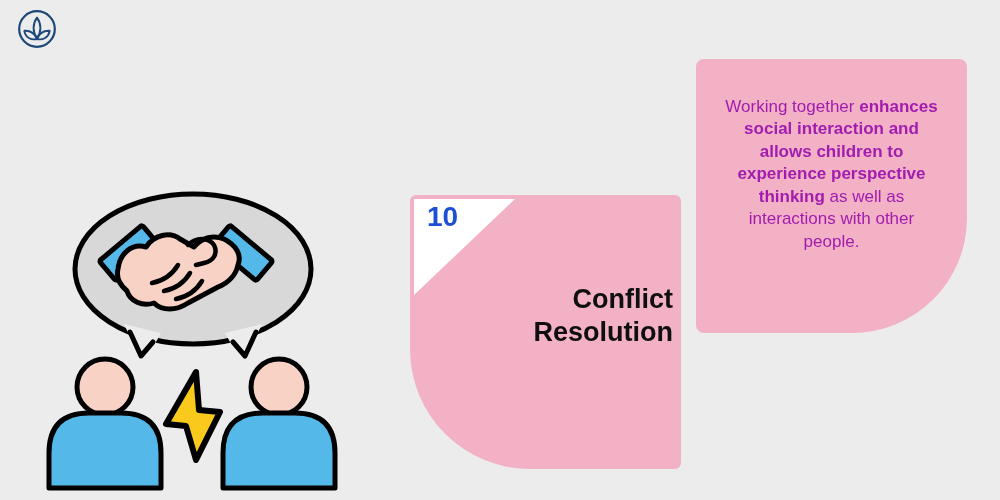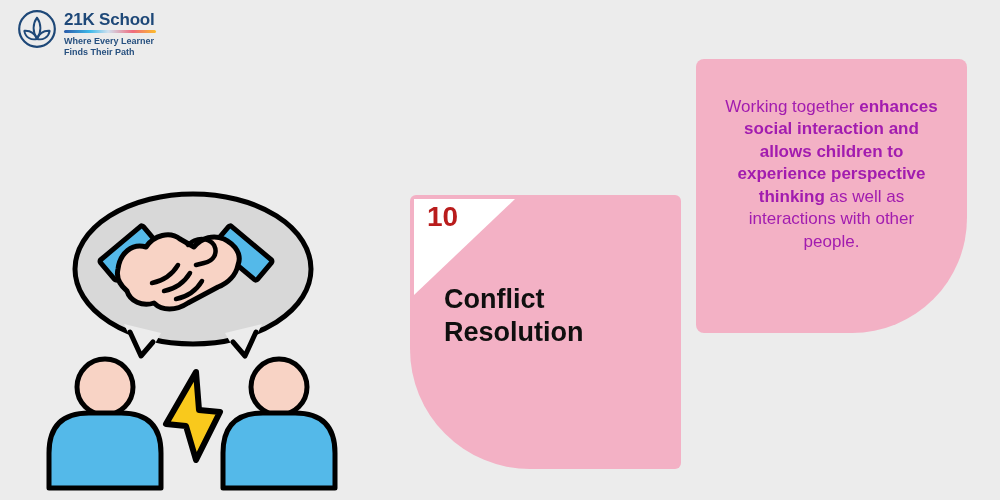--- a/index.html
+++ b/index.html
@@ -20,24 +20,24 @@
   .illustration{position:absolute;left:30px;top:185px;}
   
   .topic-card{
     position:absolute;left:410px;top:195px;width:271px;height:274px;
     background:#f3b1c5;border-radius:6px 6px 6px 120px;
   }
   .corner-triangle{
     position:absolute;left:4px;top:4px;width:101px;height:96px;background:#ffffff;
     clip-path:polygon(0 0,100% 0,0 100%);
   }
-  .corner-number{position:absolute;left:17px;top:6px;font-size:28px;font-weight:700;color:#b91c1c;text-align:center;}
+  .corner-number{position:absolute;left:17px;top:6px;font-size:28px;font-weight:700;color:#1d4ed8;text-align:center;}
   .topic-title{
     position:absolute;top:88px;left:0;right:0;padding:0 8px 0 34px;
-    text-align:left;font-size:27px;font-weight:700;line-height:1.24;color:#0f0f0f;
+    text-align:right;font-size:27px;font-weight:700;line-height:1.24;color:#0f0f0f;
   }
   
   .desc-card{
     position:absolute;left:696px;top:59px;width:271px;height:274px;
     background:#f3b1c5;border-radius:8px 8px 115px 8px;
   }
   .desc-text{
     margin:37px 26px 0;text-align:center;
     font-size:17px;line-height:1.32;color:#a21caf;font-weight:400;
   }
@@ -46,28 +46,20 @@
 </head>
 <body>
 
 <div class="logo">
   <svg class="logo-mark" viewBox="0 0 44 44">
     <circle cx="22" cy="22" r="19.6" fill="none" stroke="#1e4878" stroke-width="2.4"></circle>
     <path d="M22,9.5 C17,16.5 17,25.5 22,32.5 C27,25.5 27,16.5 22,9.5 Z" fill="none" stroke="#1e4878" stroke-width="2.1" stroke-linejoin="round"></path>
     <path d="M22,33 C15.5,34.5 9.5,31.5 8,24 C15,23.5 19.7,27.2 22,33 Z" fill="none" stroke="#1e4878" stroke-width="2.1" stroke-linejoin="round"></path>
     <path d="M22,33 C28.5,34.5 34.5,31.5 36,24 C29,23.5 24.3,27.2 22,33 Z" fill="none" stroke="#1e4878" stroke-width="2.1" stroke-linejoin="round"></path>
   </svg>
-  <div class="logo-text">
-    <div class="brand">21K School</div>
-    <div class="brand-underline"></div>
-    <div class="tagline">
-      <div>Where Every Learner</div>
-      <div>Finds Their Path</div>
-    </div>
-  </div>
 </div>
 
 <svg class="illustration" width="340" height="315" viewBox="0 0 340 315">
 
   <g>
     <ellipse cx="163" cy="84" rx="118" ry="75" stroke="#000" stroke-width="5" fill="#d8d8d8"></ellipse>
 
     <path d="M94,139 L113,180 L131,148 Z" stroke="none" fill="#ececec"></path>
     <path d="M100,147 L111,171 L123,157" fill="none" stroke="#000" stroke-width="5" stroke-linejoin="round" stroke-linecap="round"></path>
     <path d="M195,148 L213,180 L232,139 Z" stroke="none" fill="#ececec"></path>

